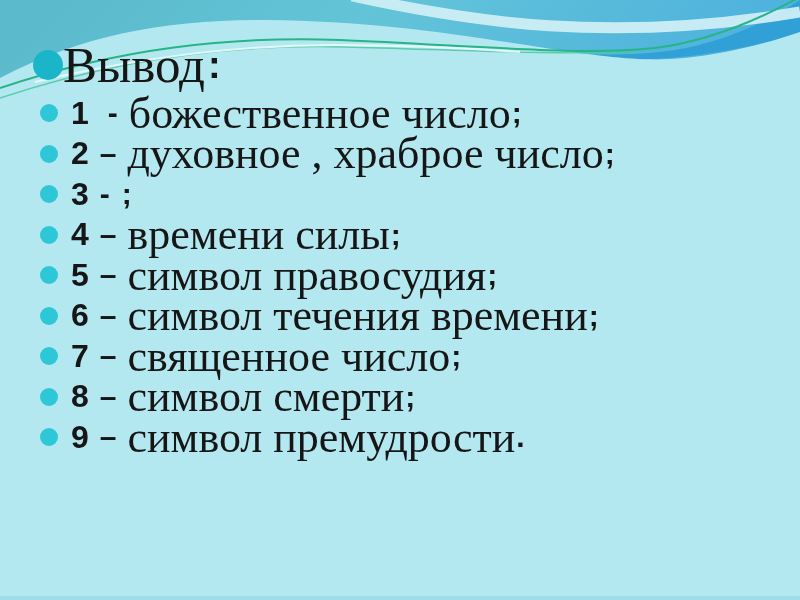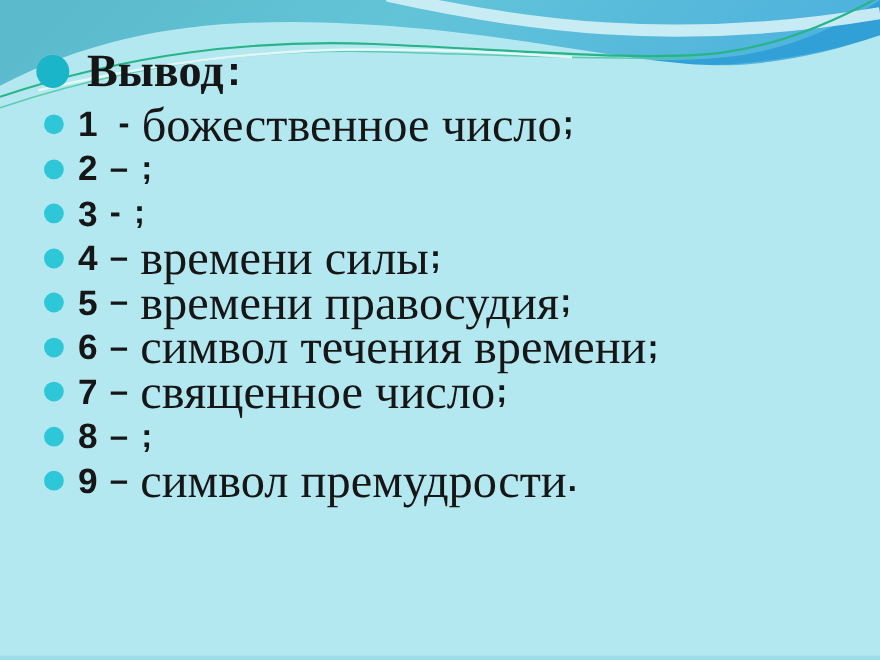--- a/index.html
+++ b/index.html
@@ -34,24 +34,23 @@
   .title{
     position:absolute;left:33px;top:43px;
     display:flex;align-items:flex-start;
   }
   .title .dot{
     width:30px;height:30px;border-radius:50%;
     background:var(--bullet-title);
     margin-top:7px;flex:0 0 auto;
   }
   .title .title-text{
-    font-size:42px;line-height:44px;
-    margin-left:16px;
+    font-size:51px;line-height:44px;
+    margin-left:0px;
     letter-spacing:0px;
-    font-weight:bold;
   }
   .title .colon{
     font-family:"Liberation Sans", sans-serif;
     font-weight:700;font-size:38px;line-height:44px;
     margin-left:3px;
   }
 
   .list{
     position:absolute;left:40px;top:93px;
     list-style:none;margin:0;padding:0;
@@ -129,60 +128,62 @@
         <span class="dot"></span>
         <span class="num">1</span>
         <span class="dash">-</span>
         <span class="txt">божественное число</span>
         <span class="end">;</span>
       </li>
       <li class="row">
         <span class="dot"></span>
         <span class="num">2</span>
         <span class="dash">–</span>
+        <span class="txt">духовное , храброе число</span>
         <span class="end">;</span>
       </li>
       <li class="row">
         <span class="dot"></span>
         <span class="num">3</span>
         <span class="dash">-</span>
         <span class="end">;</span>
       </li>
       <li class="row">
         <span class="dot"></span>
         <span class="num">4</span>
         <span class="dash">–</span>
         <span class="txt">времени силы</span>
         <span class="end">;</span>
       </li>
       <li class="row">
         <span class="dot"></span>
         <span class="num">5</span>
         <span class="dash">–</span>
-        <span class="txt">времени правосудия</span>
+        <span class="txt">символ правосудия</span>
         <span class="end">;</span>
       </li>
       <li class="row">
         <span class="dot"></span>
         <span class="num">6</span>
         <span class="dash">–</span>
         <span class="txt">символ течения времени</span>
         <span class="end">;</span>
       </li>
       <li class="row">
         <span class="dot"></span>
         <span class="num">7</span>
         <span class="dash">–</span>
         <span class="txt">священное число</span>
         <span class="end">;</span>
       </li>
       <li class="row">
         <span class="dot"></span>
         <span class="num">8</span>
         <span class="dash">–</span>
+        <span class="txt">символ смерти</span>
         <span class="end">;</span>
       </li>
       <li class="row">
         <span class="dot"></span>
         <span class="num">9</span>
         <span class="dash">–</span>
         <span class="txt">символ премудрости</span>
         <span class="end">.</span>
       </li>
     </ul>

